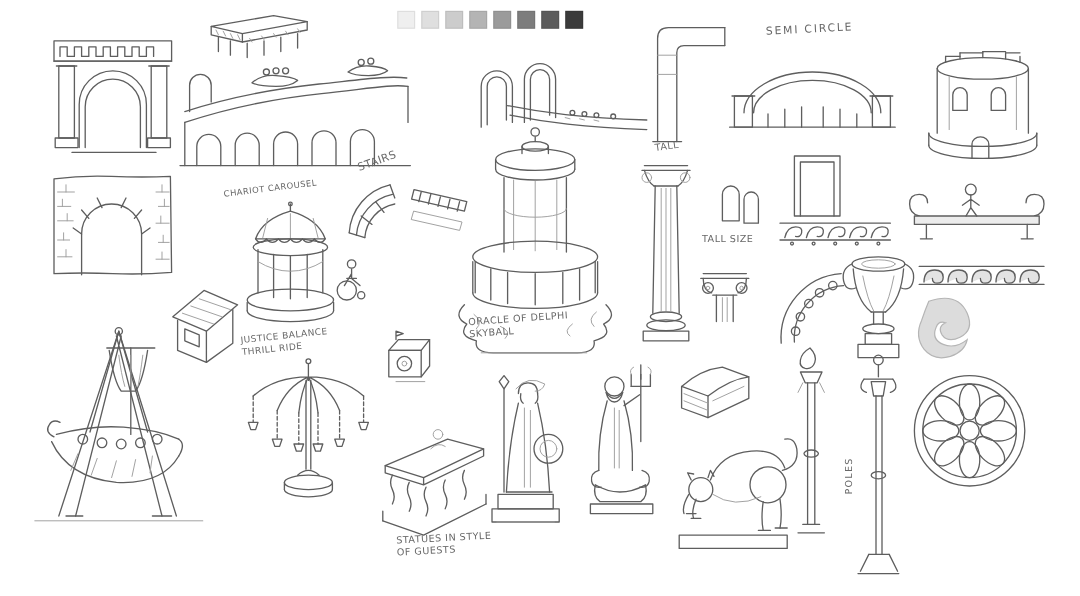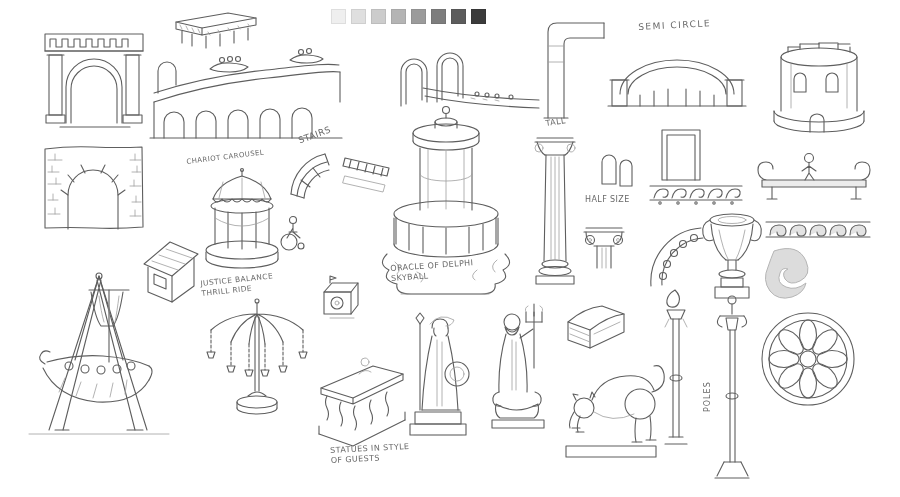--- a/index.html
+++ b/index.html
@@ -557,21 +557,21 @@
       <ellipse cx="50" cy="27" rx="8.5" ry="15" transform="rotate(270 50 51)"></ellipse>
       <ellipse cx="50" cy="27" rx="8.5" ry="15" transform="rotate(315 50 51)"></ellipse>
     </g>
       </svg>
   </div>
 
   <div class="label" style="left:297px;top:136px;transform:rotate(-20deg);font-size:9px">STAIRS</div>
   <div class="label" style="left:186px;top:158px;transform:rotate(-7deg);font-size:7px">CHARIOT CAROUSEL</div>
   <div class="label" style="left:638px;top:22px;transform:rotate(-3deg);font-size:9px;letter-spacing:1.5px">SEMI CIRCLE</div>
   <div class="label" style="left:545px;top:119px;transform:rotate(-8deg);font-size:8px">TALL</div>
-  <div class="label" style="left:585px;top:195px;font-size:8px">HALF SIZE</div>
+  <div class="label" style="left:585px;top:195px;font-size:8px">TALL SIZE</div>
   <div class="label" style="left:390px;top:264px;transform:rotate(-4deg);font-size:8px">ORACLE OF DELPHI
 SKYBALL</div>
   <div class="label" style="left:200px;top:279px;transform:rotate(-6deg);font-size:7.5px">JUSTICE BALANCE
 THRILL RIDE</div>
   <div class="label" style="left:330px;top:446px;transform:rotate(-3deg);font-size:8px">STATUES IN STYLE
 OF GUESTS</div>
   <div class="label" style="left:703px;top:412px;transform:rotate(-90deg);font-size:8px;letter-spacing:1px">POLES</div>
 
 </div>
 

